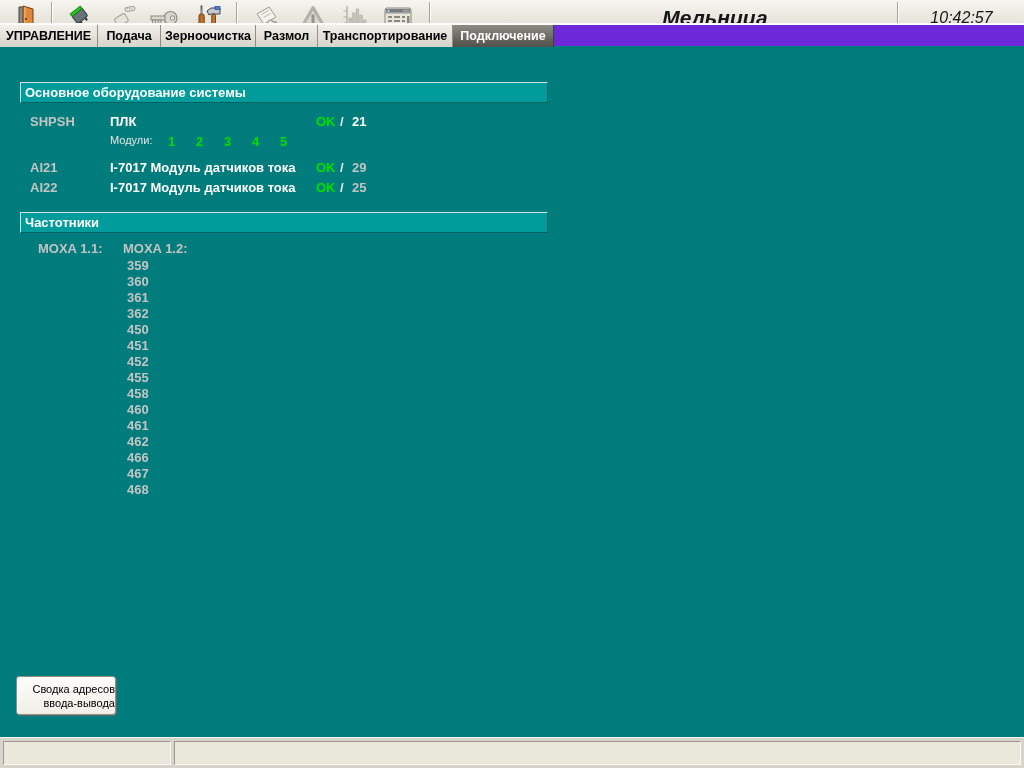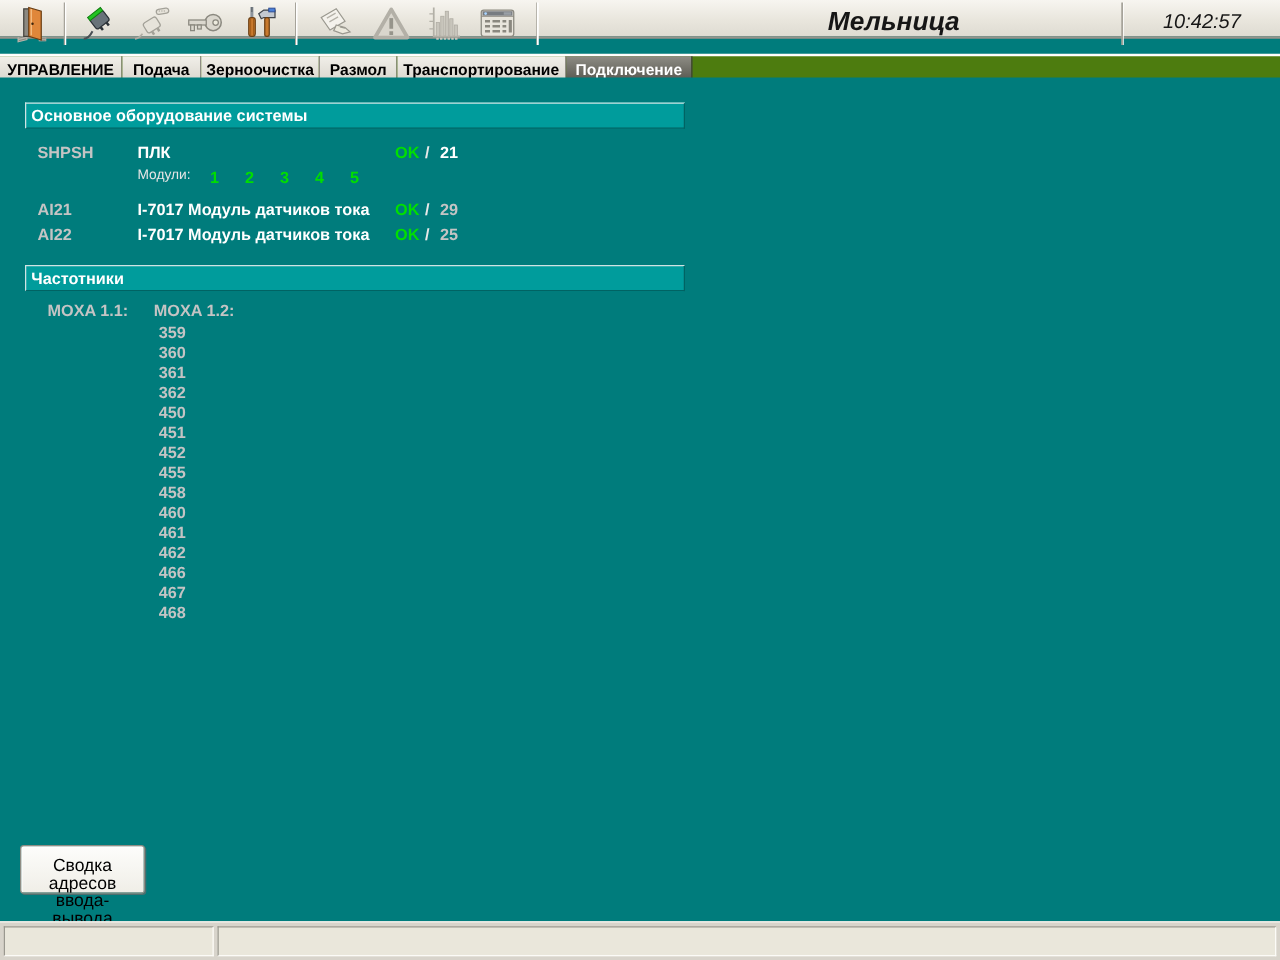--- a/index.html
+++ b/index.html
@@ -4,41 +4,41 @@
 <style>
   html,body{margin:0;padding:0;background:#555;}
   *{box-sizing:border-box;}
   #screen{
     position:relative;width:1024px;height:768px;overflow:hidden;
     font-family:"Liberation Sans","DejaVu Sans",sans-serif;
     background:#007c7c;
   }
   
   #toolbar{
-    position:absolute;left:0;top:0;width:1024px;height:31px;
+    position:absolute;left:0;top:0;width:1024px;height:36px;
     background:linear-gradient(180deg,#f7f5f0 0%,#e9e6dd 55%,#dedbd2 100%);
     border-bottom:2px solid #95938b;
   }
   .tbtn{position:absolute;top:2px;width:40px;height:34px;border:none;background:transparent;padding:0;cursor:pointer;}
   .tbtn svg{width:34px;height:32px;display:block;margin:0 auto;}
   .tsep{position:absolute;top:2px;width:2px;height:34px;background:linear-gradient(90deg,#a6a39a 50%,#ffffff 50%);}
   #win-title{
     position:absolute;left:470px;top:0;width:490px;height:36px;
     display:flex;align-items:center;justify-content:center;
     font-style:italic;font-weight:600;font-size:21px;color:#161616;
   }
   #clock{
     position:absolute;left:899px;top:0;width:125px;height:36px;
     display:flex;align-items:center;justify-content:center;
     font-style:italic;font-weight:400;font-size:16px;color:#161616;
   }
   
   #tabstrip{
-    position:absolute;left:0;top:44px;width:1024px;height:22px;
-    background:#4d7c0f;border-top:1px solid #ffffff;
+    position:absolute;left:0;top:24px;width:1024px;height:22px;
+    background:#6d28d9;border-top:1px solid #ffffff;
   }
   #tabstrip:before{content:"";position:absolute;left:0;top:-2px;width:1024px;height:1px;background:#fdfcf8;}
   .tab{
     position:relative;float:left;height:22px;line-height:22px;text-align:center;
     font-weight:bold;font-size:12.5px;color:#000;cursor:pointer;
     background:linear-gradient(180deg,#f1efe9,#d8d4cb);
     border-right:1px solid #8f8d84;
   }
   .tab:nth-child(1){width:98px;}
   .tab:nth-child(2){width:63px;}
@@ -73,21 +73,21 @@
   .moxa-label{position:absolute;font-size:13px;font-weight:bold;color:#c4c4c4;}
   .moxa-col{position:absolute;width:60px;}
   .moxa-num{height:16px;font-size:13px;font-weight:bold;color:#c4c4c4;}
   
   #io-summary-btn{
     position:absolute;left:16px;top:676px;width:100px;height:39px;
     background:linear-gradient(180deg,#fdfdfb,#f0eee7);
     border:1px solid #8f8d84;border-radius:3px;
     box-shadow:inset 1px 1px 0 #ffffff, 1px 1px 0 #4f6f6f;
     font-family:"Liberation Sans","DejaVu Sans",sans-serif;
-    font-size:14px;color:#000;line-height:14px;text-align:center;cursor:pointer;padding:8px;
+    font-size:11px;color:#000;line-height:14px;text-align:right;cursor:pointer;padding:0;
   }
   
   #statusbar{
     position:absolute;left:0;top:737px;width:1024px;height:31px;
     background:#d8d4cb;border-top:1px solid #f7f5f0;
   }
   .status-panel{
     position:absolute;top:3px;height:24px;background:#eae7db;
     border-top:1px solid #9a988f;border-left:1px solid #9a988f;
     border-bottom:1px solid #fcfbf7;border-right:1px solid #fcfbf7;

